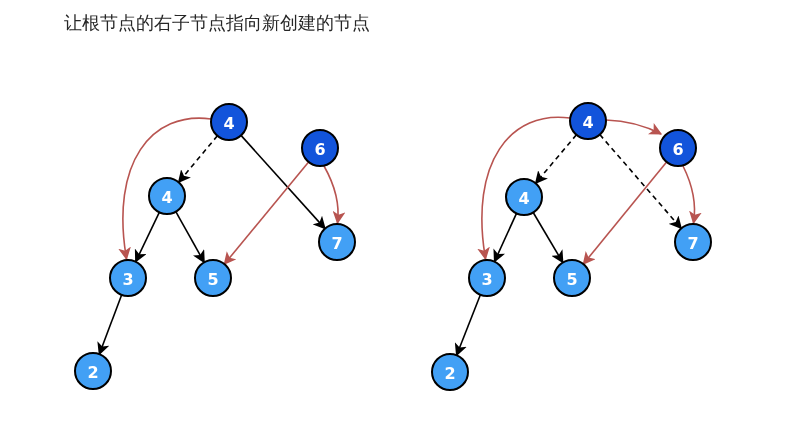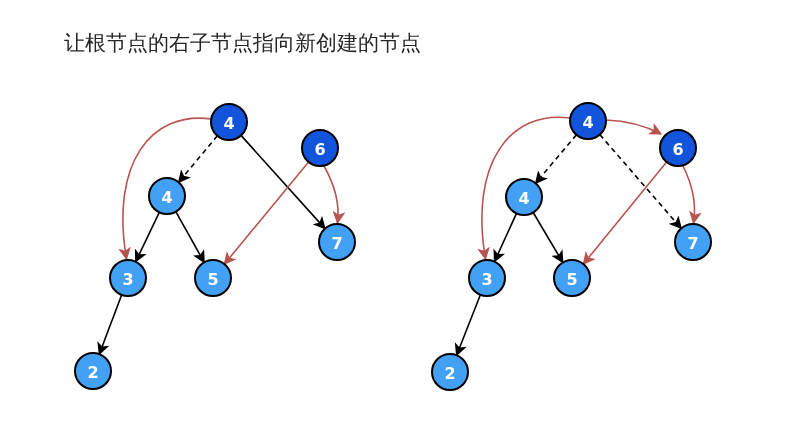--- a/index.html
+++ b/index.html
@@ -11,22 +11,22 @@
   .canvas {
     position: relative;
     width: 800px;
     height: 438px;
     background: #ffffff;
     overflow: hidden;
   }
   .page-title {
     position: absolute;
     left: 64px;
-    top: 34px;
-    font-size: 21px;
+    top: 14px;
+    font-size: 18px;
     line-height: 18px;
     color: #262626;
     white-space: nowrap;
   }
   svg.diagram {
     position: absolute;
     left: 0;
     top: 0;
     width: 800px;
     height: 438px;

